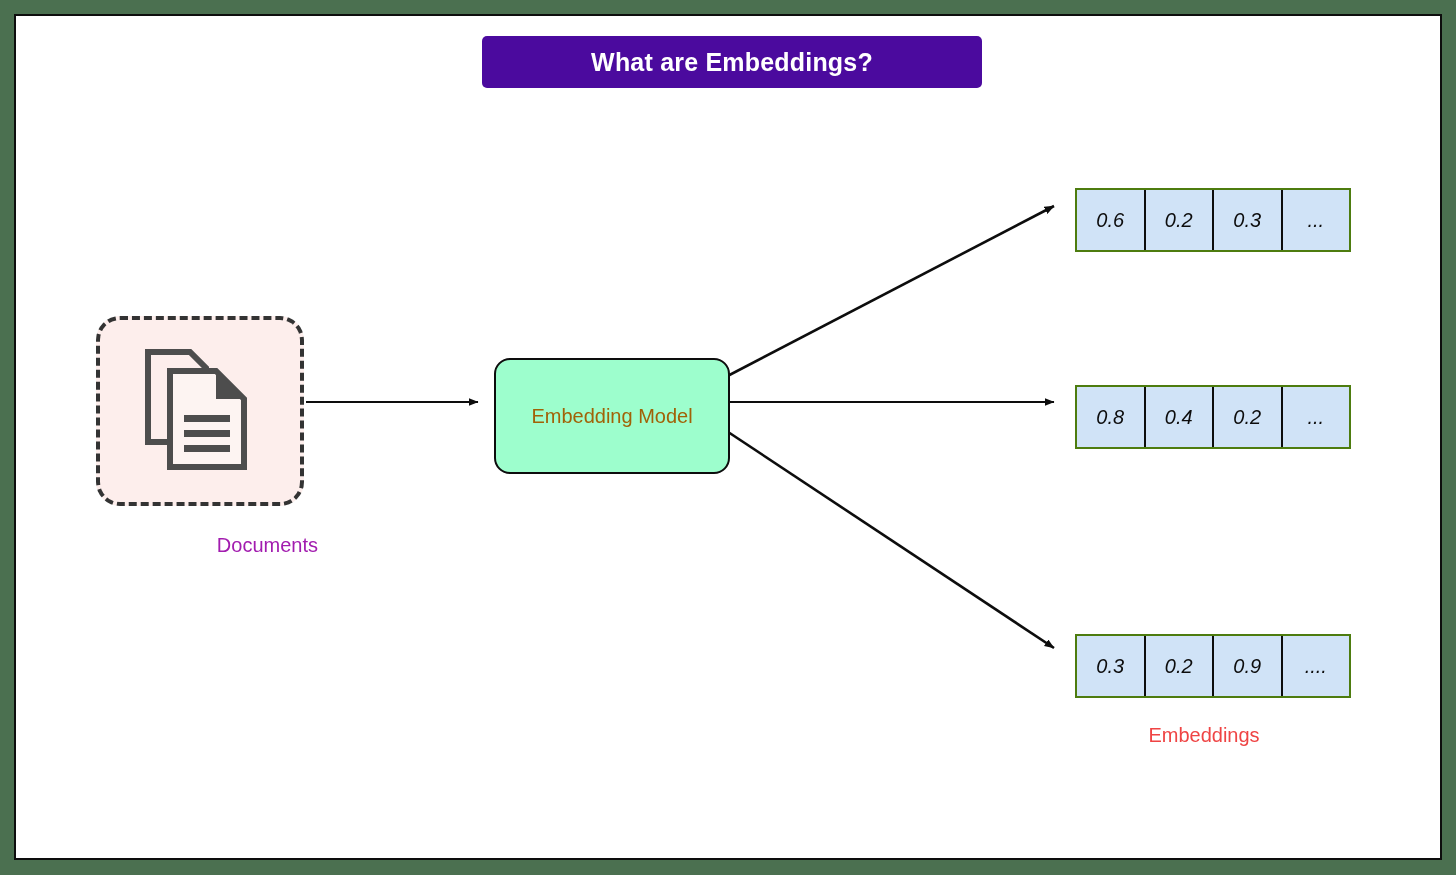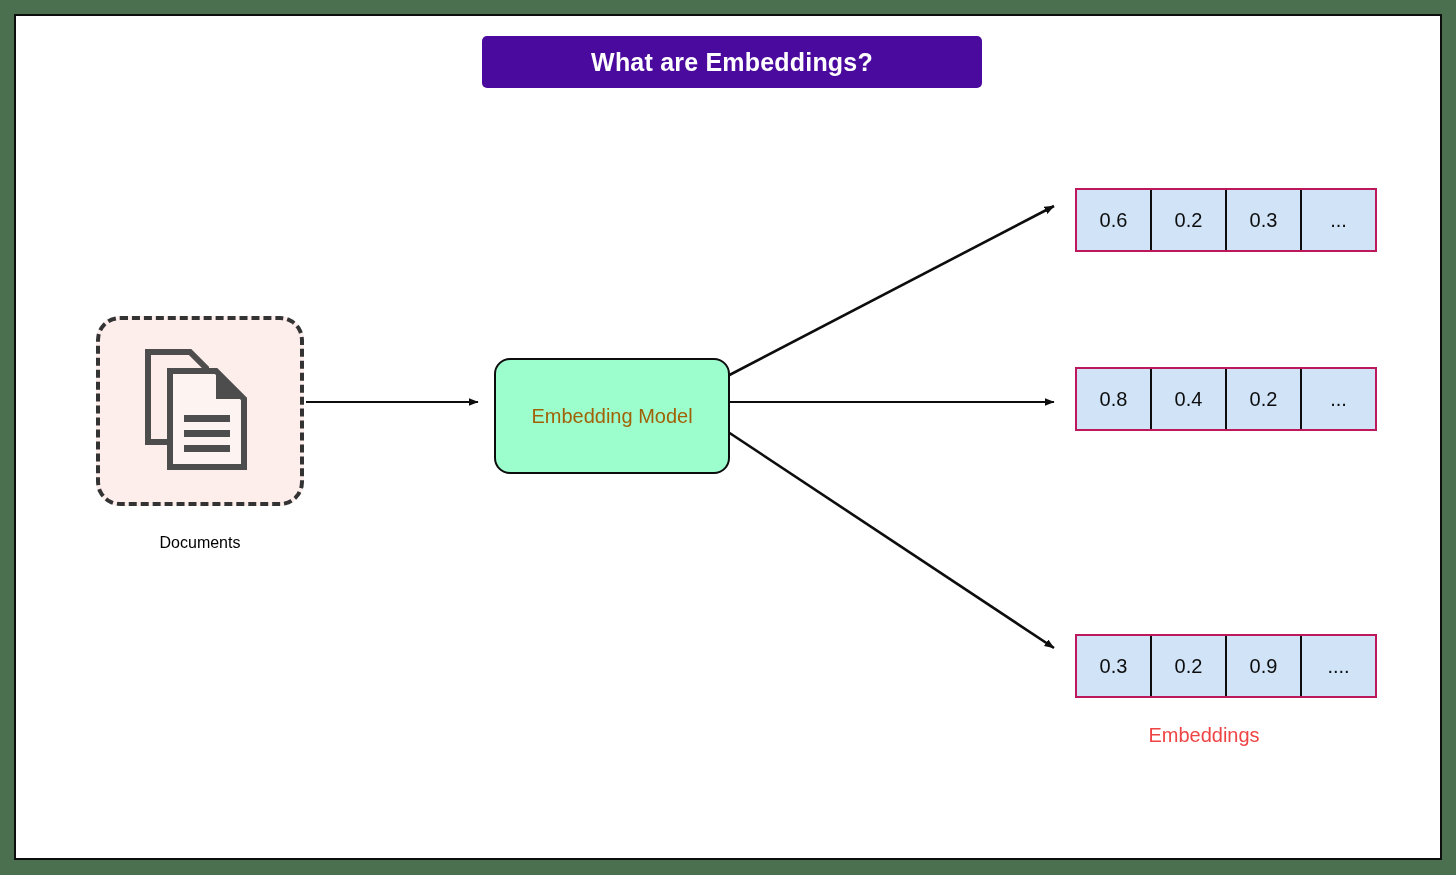--- a/index.html
+++ b/index.html
@@ -72,23 +72,23 @@
     left: 62px;
     top: 47px;
     width: 106px;
     height: 124px;
   }
   #documents-label {
     position: absolute;
     left: 0;
     top: 232px;
     width: 236px;
-    text-align: center;
-    font-size: 16px;
-    color: #000000;
+    text-align: right;
+    font-size: 20px;
+    color: #a21caf;
     white-space: nowrap;
   }
 
   
   #embedding-model-box {
     position: absolute;
     left: 478px;
     top: 342px;
     width: 236px;
     height: 116px;
@@ -104,41 +104,42 @@
     font-size: 20px;
     color: #a16207;
     white-space: nowrap;
   }
 
   
   .vector-row {
     position: absolute;
     left: 1059px;
     display: flex;
-    border: 2px solid #be185d;
+    border: 2px solid #4d7c0f;
     box-sizing: border-box;
     background: #d0e3f7;
     height: 64px;
-    width: 302px;
+    width: 276px;
+    font-style: italic;
   }
   .vector-cell {
     flex: 1 1 0;
     border-right: 2px solid #0d0d0d;
     box-sizing: border-box;
     display: flex;
     align-items: center;
     justify-content: center;
     font-size: 20px;
     color: #0d0d0d;
   }
   .vector-cell:last-child {
     border-right: none;
   }
   #vector-row-0 { top: 172px; }
-  #vector-row-1 { top: 351px; }
+  #vector-row-1 { top: 369px; }
   #vector-row-2 { top: 618px; }
 
   #embeddings-label {
     position: absolute;
     left: 1059px;
     top: 708px;
     width: 258px;
     text-align: center;
     font-size: 20px;
     color: #ef4444;

